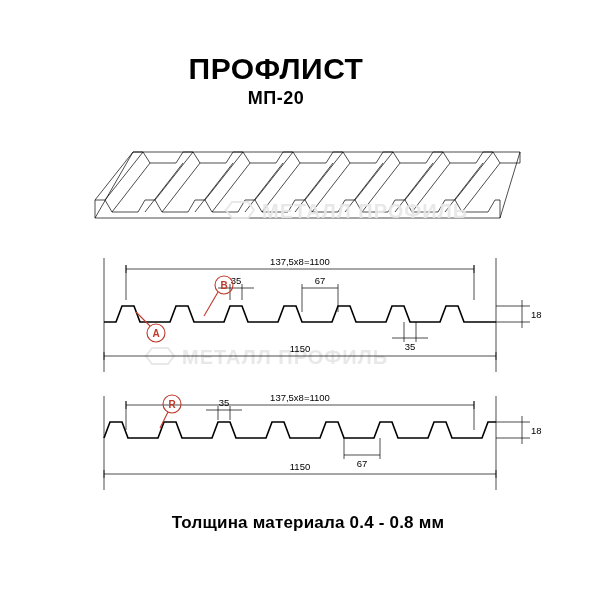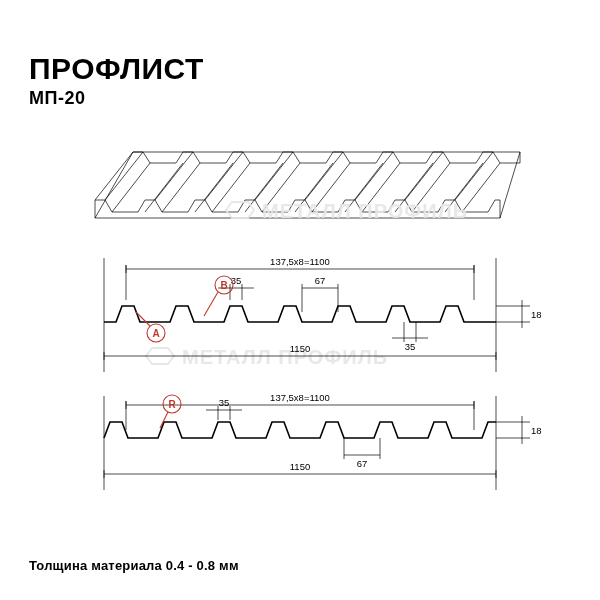--- a/index.html
+++ b/index.html
@@ -18,38 +18,38 @@
   #sheet {
     position: absolute;
     left: 0; top: 0;
     width: 600px;
     height: 600px;
   }
   .title {
     position: absolute;
     left: 0;
     width: 552px;
-    text-align: left;
+    text-align: center;
     font-weight: bold;
     letter-spacing: 0.5px;
-    padding-left: 29px;
   }
   #main-title {
     top: 52px;
     font-size: 30px;
   }
   #sub-title {
     top: 88px;
     font-size: 18px;
   }
   #footer-note {
-    top: 558px;
-    font-size: 13px;
+    top: 513px;
+    font-size: 17px;
     font-weight: bold;
     letter-spacing: 0.2px;
+    margin-left: 32px;
   }
   svg text {
     font-family: "Liberation Sans", sans-serif;
   }
   .dim-txt { font-size: 9.5px; fill: #000; }
   .mark-txt { font-size: 10px; fill: #c0392b; font-weight: bold; }
   .wm-txt { font-size: 20px; fill: #e6e6e6; font-weight: bold; letter-spacing: 1px;}
   .ln { stroke: #000; fill: none; }
   .thin { stroke-width: 0.7; }
   .thick { stroke-width: 1.6; }

